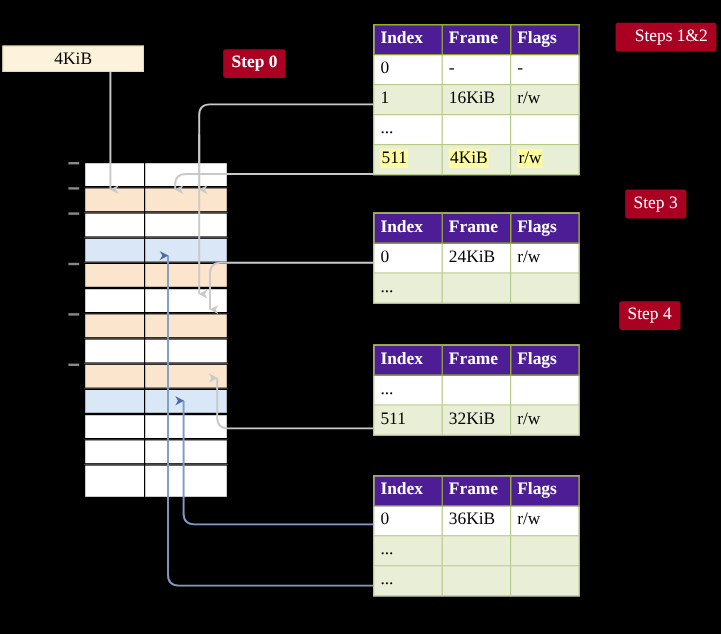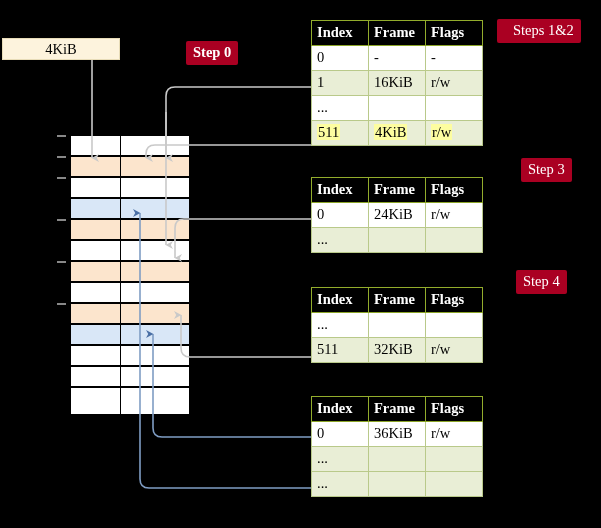--- a/index.html
+++ b/index.html
@@ -49,21 +49,21 @@
     border-collapse: collapse;
     font-size: 14.5px;
     table-layout: fixed;
     background: #ffffff;
     box-shadow: 2px 2px 0 rgba(0,0,0,0.25);
   }
   .ptable col.c-index { width: 57px; }
   .ptable col.c-frame { width: 57px; }
   .ptable col.c-flags { width: 57px; }
   .ptable th {
-    background: #000000;
+    background: #4c1d95;
     color: #ffffff;
     font-weight: bold;
     text-align: left;
     padding: 3px 5px 4px 5px;
     border: 1px solid #93ad2c;
     border-bottom: 1px solid #8ca528;
     white-space: nowrap;
     font-size: 14.5px;
   }
   .ptable td {
@@ -128,27 +128,27 @@
 </head>
 <body>
 
 <div class="src-box" id="src-box" style="left:2px; top:38px; width:118px; height:22px;">
   <span>4KiB</span>
 </div>
 
 <div class="step-badge" style="left:186px; top:41px;font-weight:bold;">
   <span>Step 0</span>
 </div>
-<div class="step-badge" style="left:497px; top:19px;padding-left:16px;">
+<div class="step-badge" style="left:513px; top:19px;padding-left:16px;">
   <span>Steps 1&amp;2</span>
 </div>
 <div class="step-badge" style="left:521px; top:158px;">
   <span>Step 3</span>
 </div>
-<div class="step-badge" style="left:516px; top:270px;">
+<div class="step-badge" style="left:516px; top:251px;">
   <span>Step 4</span>
 </div>
 
 <div id="memcol">
     <div class="memrow" style="top: 0px; height: 21px;"></div>
     <div class="memtick" style="top: 0px;"></div>
     <div class="memrow orange" style="top: 21px; height: 21px;"></div>
     <div class="memtick" style="top: 21px;"></div>
     <div class="memrow" style="top: 42px; height: 21px;"></div>
     <div class="memtick" style="top: 42px;"></div>

